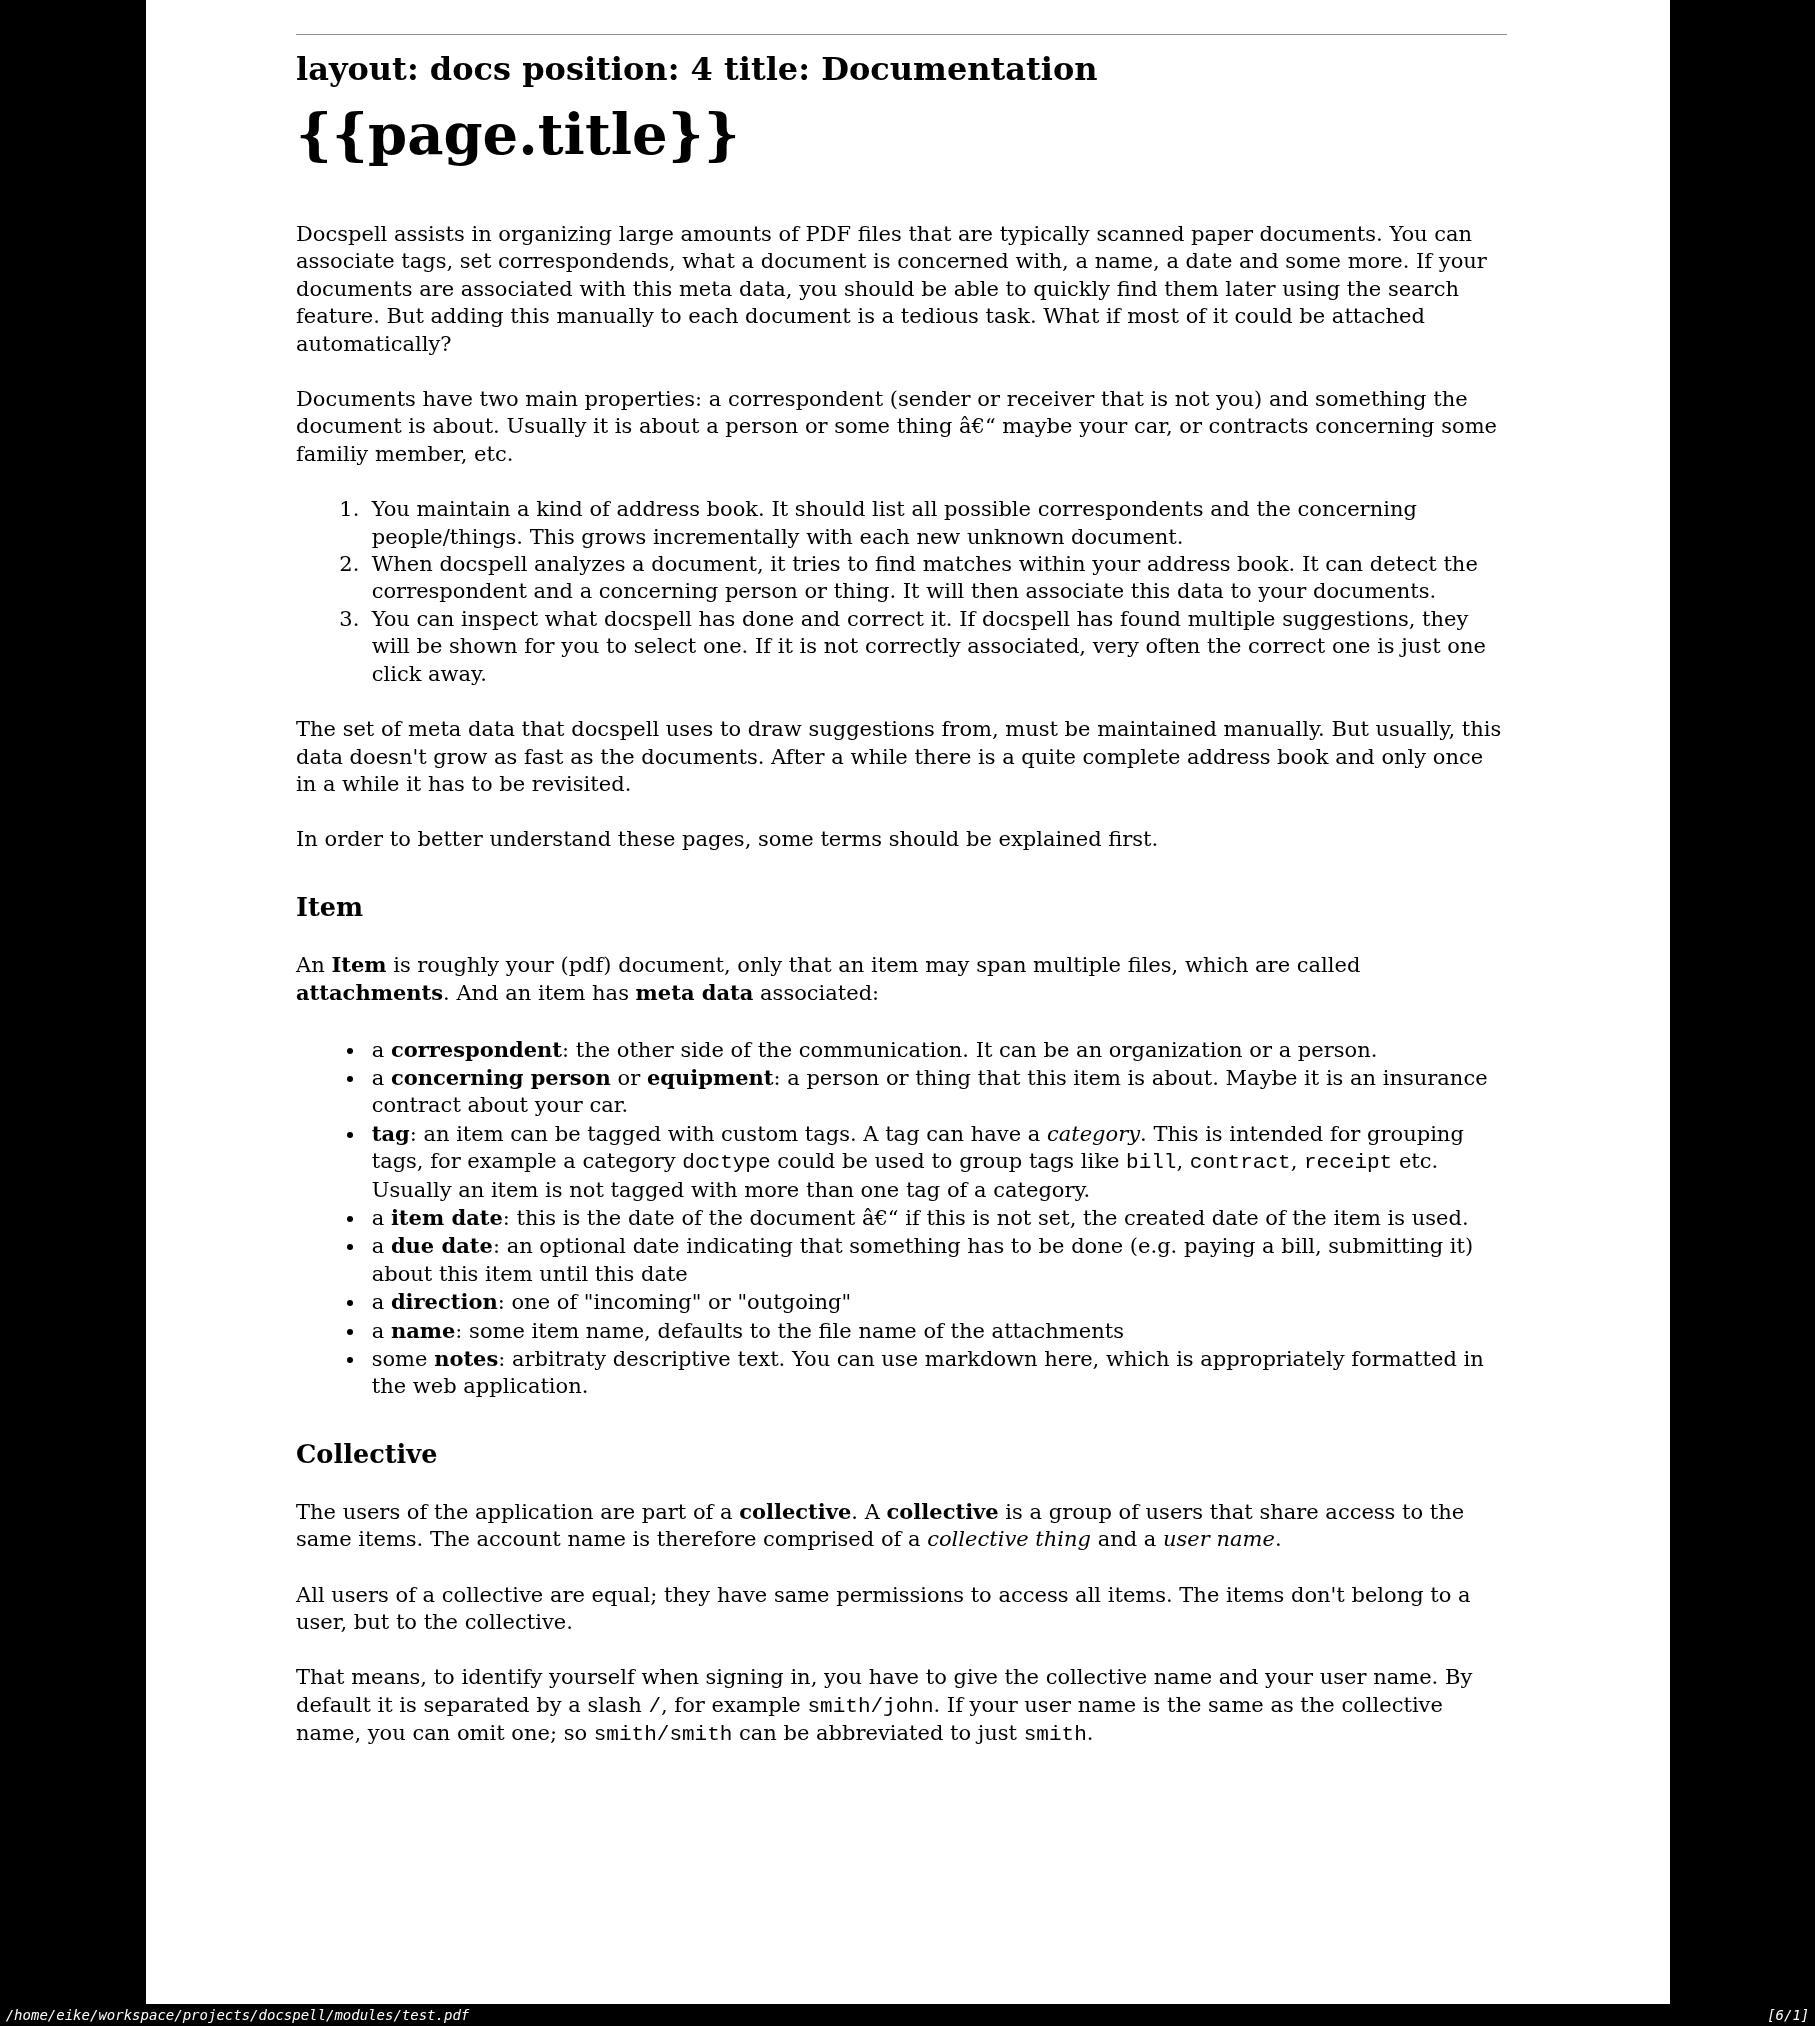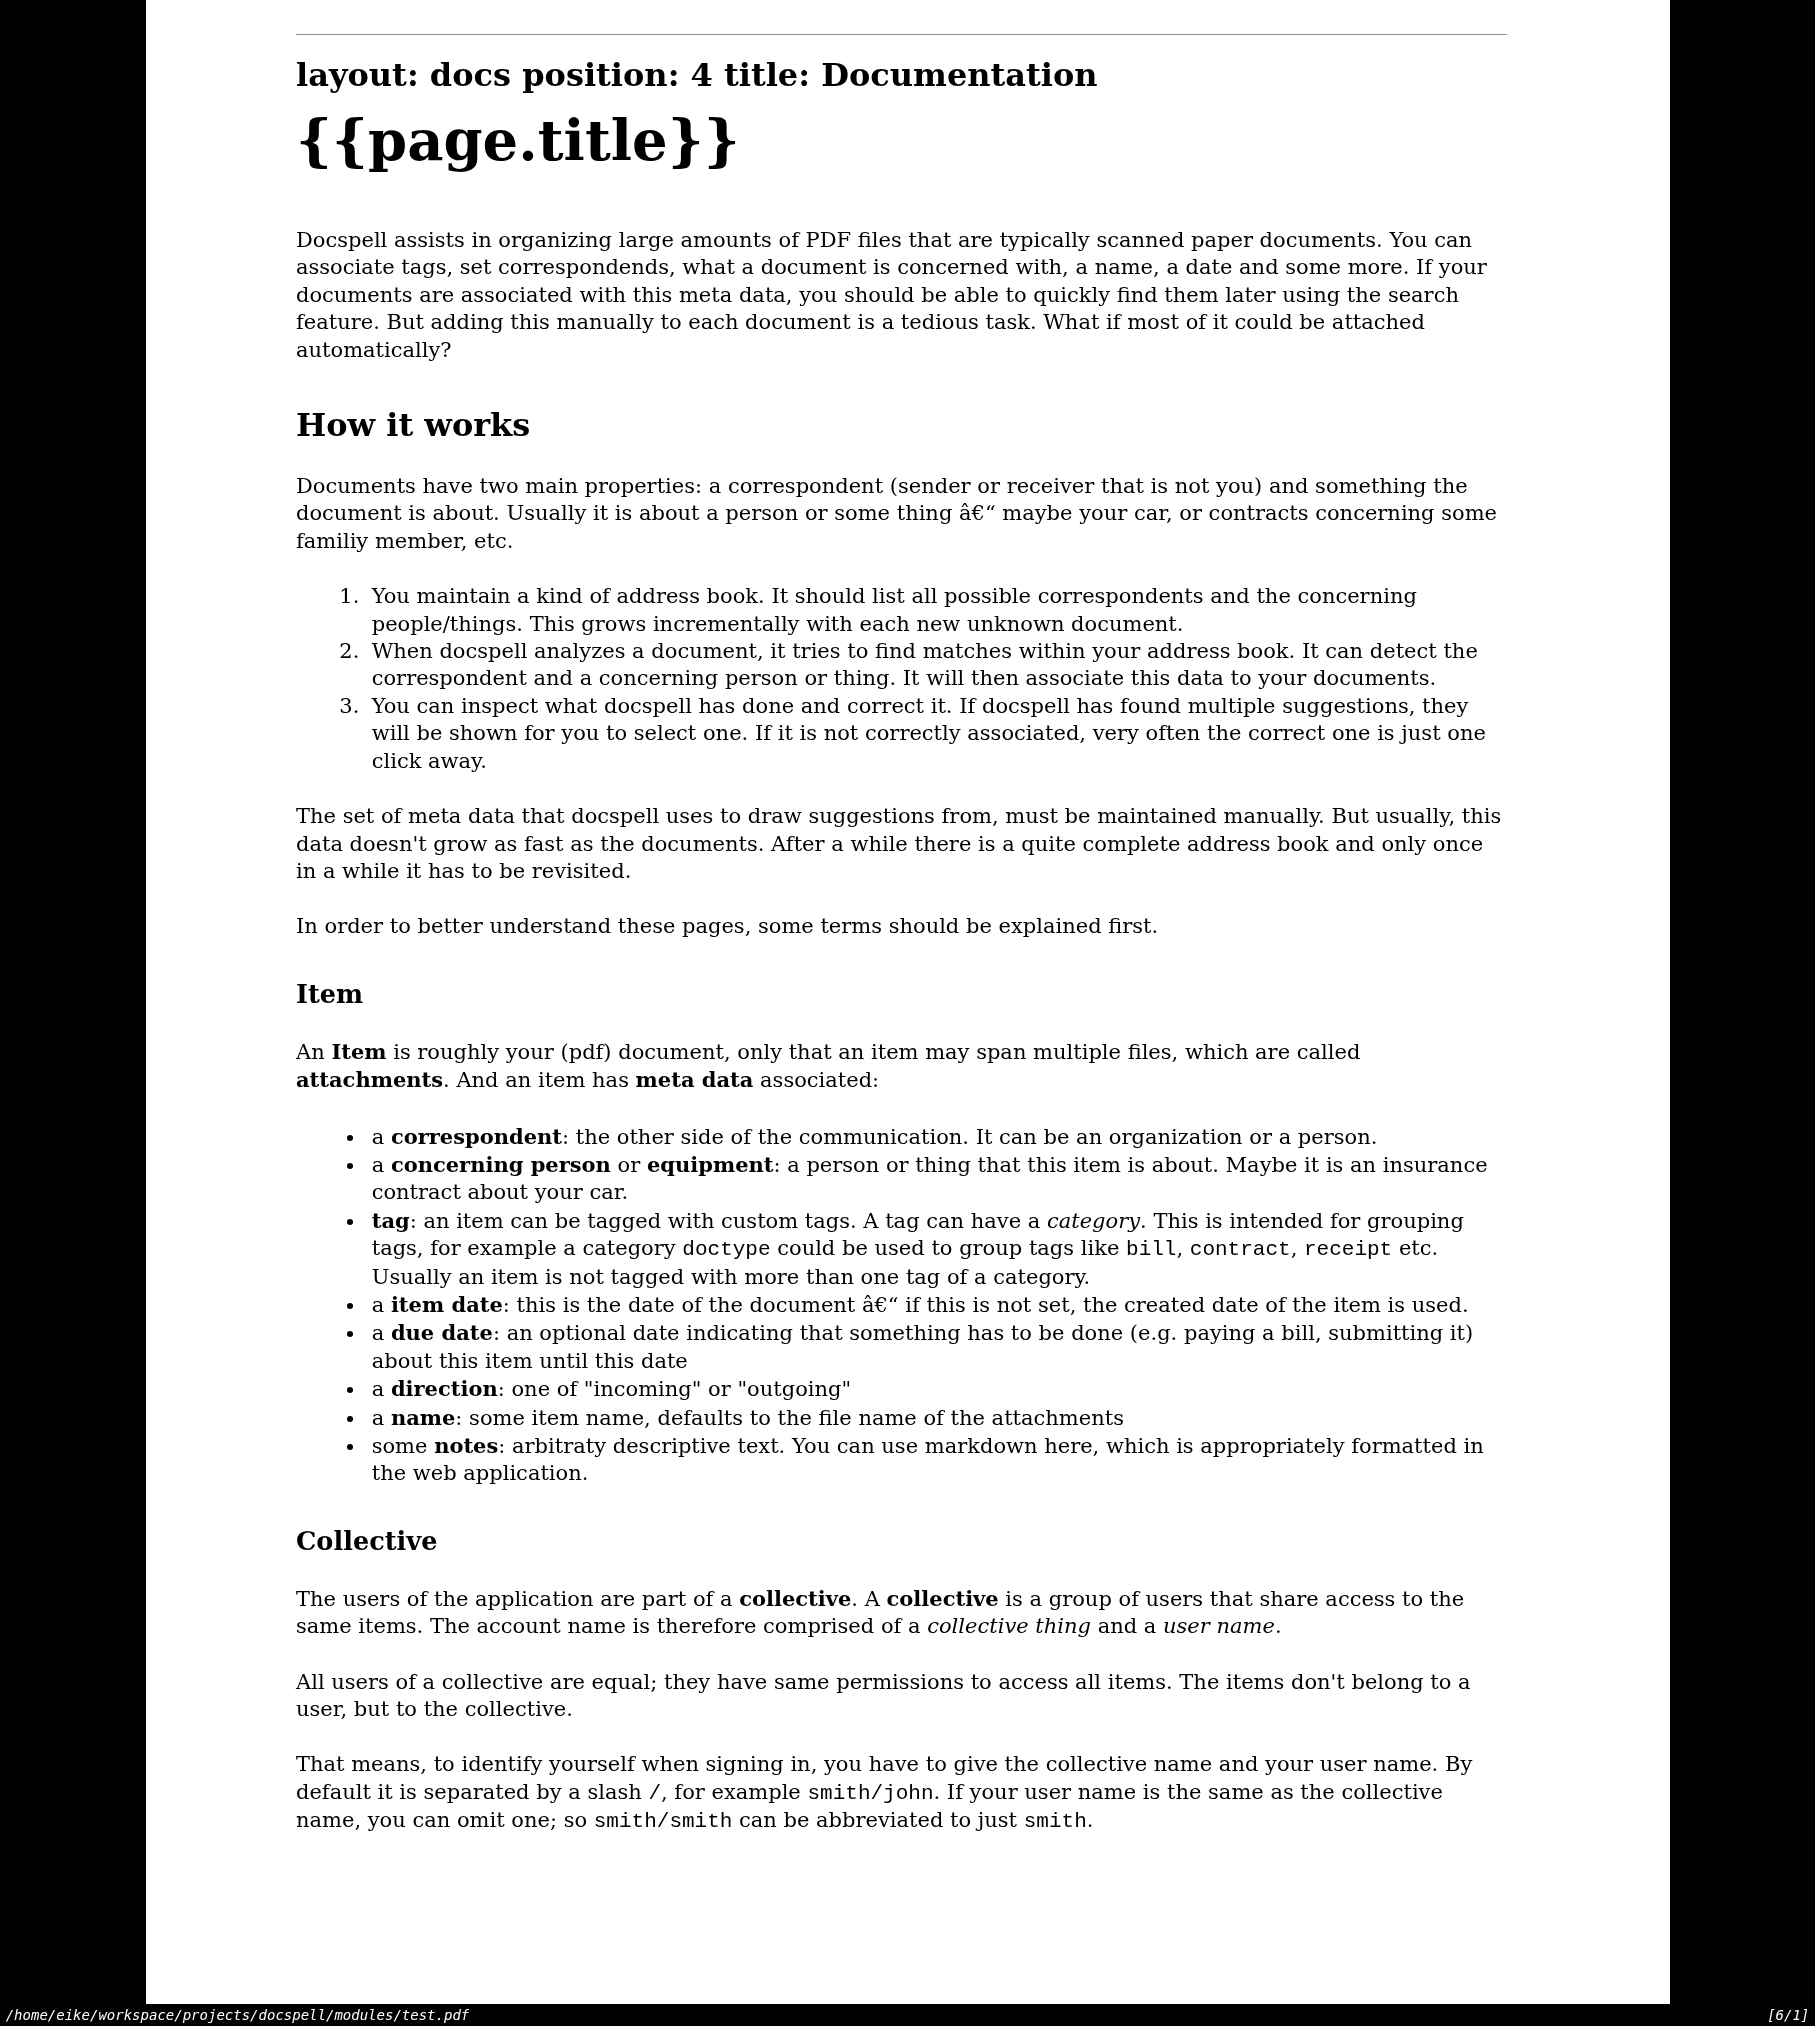--- a/index.html
+++ b/index.html
@@ -21,21 +21,21 @@
     font-size: 21px;
     line-height: 27.4px;
   }
   .content hr {
     border: none;
     border-top: 1.9px solid #8f8f8f;
     margin: 34px 0 0 0;
   }
   h1, h2, h3 { font-weight: bold; }
   h2 { font-size: 32px; line-height: 39px; margin: 42px 0 13.2px; }
-  h2.fm { margin-top: 21px; }
+  h2.fm { margin-top: 15px; }
   h1 { font-size: 56px; line-height: 52px; margin: 19px 0 61px; }
   h3 { font-size: 25.6px; line-height: 31px; margin: 38px 0 9.5px; }
   p { margin: 28px 0; }
   ol, ul { margin: 28px 0; padding-left: 70px; }
   li { margin: 0; padding-left: 5.7px; }
   code {
     font-family: Liberation Mono, monospace;
     font-size: 21px;
   }
   em { font-style: italic; }
@@ -62,21 +62,20 @@
     <div class="content">
 
       <hr>
 
       <h2 class="fm">layout: docs position: 4 title: Documentation</h2>
 
       <h1>{{page.title}}</h1>
 
       <p><span>Docspell assists in organizing large amounts of PDF files that are typically scanned paper documents. You can associate tags, set correspondends, what a document is concerned with, a name, a date and some more. If your documents are associated with this meta data, you should be able to quickly find them later using the search feature. But adding this manually to each document is a tedious task. What if most of it could be attached automatically?</span></p>
 
-      <h2>How it works</h2>
 
       <p><span>Documents have two main properties: a correspondent (sender or receiver that is not you) and something the document is about. Usually it is about a person or some thing â€“ maybe your car, or contracts concerning some familiy member, etc.</span></p>
 
       <ol>
         <li><span>You maintain a kind of address book. It should list all possible correspondents and the concerning people/things. This grows incrementally with each new unknown document.</span></li>
         <li><span>When docspell analyzes a document, it tries to find matches within your address book. It can detect the correspondent and a concerning person or thing. It will then associate this data to your documents.</span></li>
         <li><span>You can inspect what docspell has done and correct it. If docspell has found multiple suggestions, they will be shown for you to select one. If it is not correctly associated, very often the correct one is just one click away.</span></li>
       </ol>
 
       <p><span>The set of meta data that docspell uses to draw suggestions from, must be maintained manually. But usually, this data doesn't grow as fast as the documents. After a while there is a quite complete address book and only once in a while it has to be revisited.</span></p>

